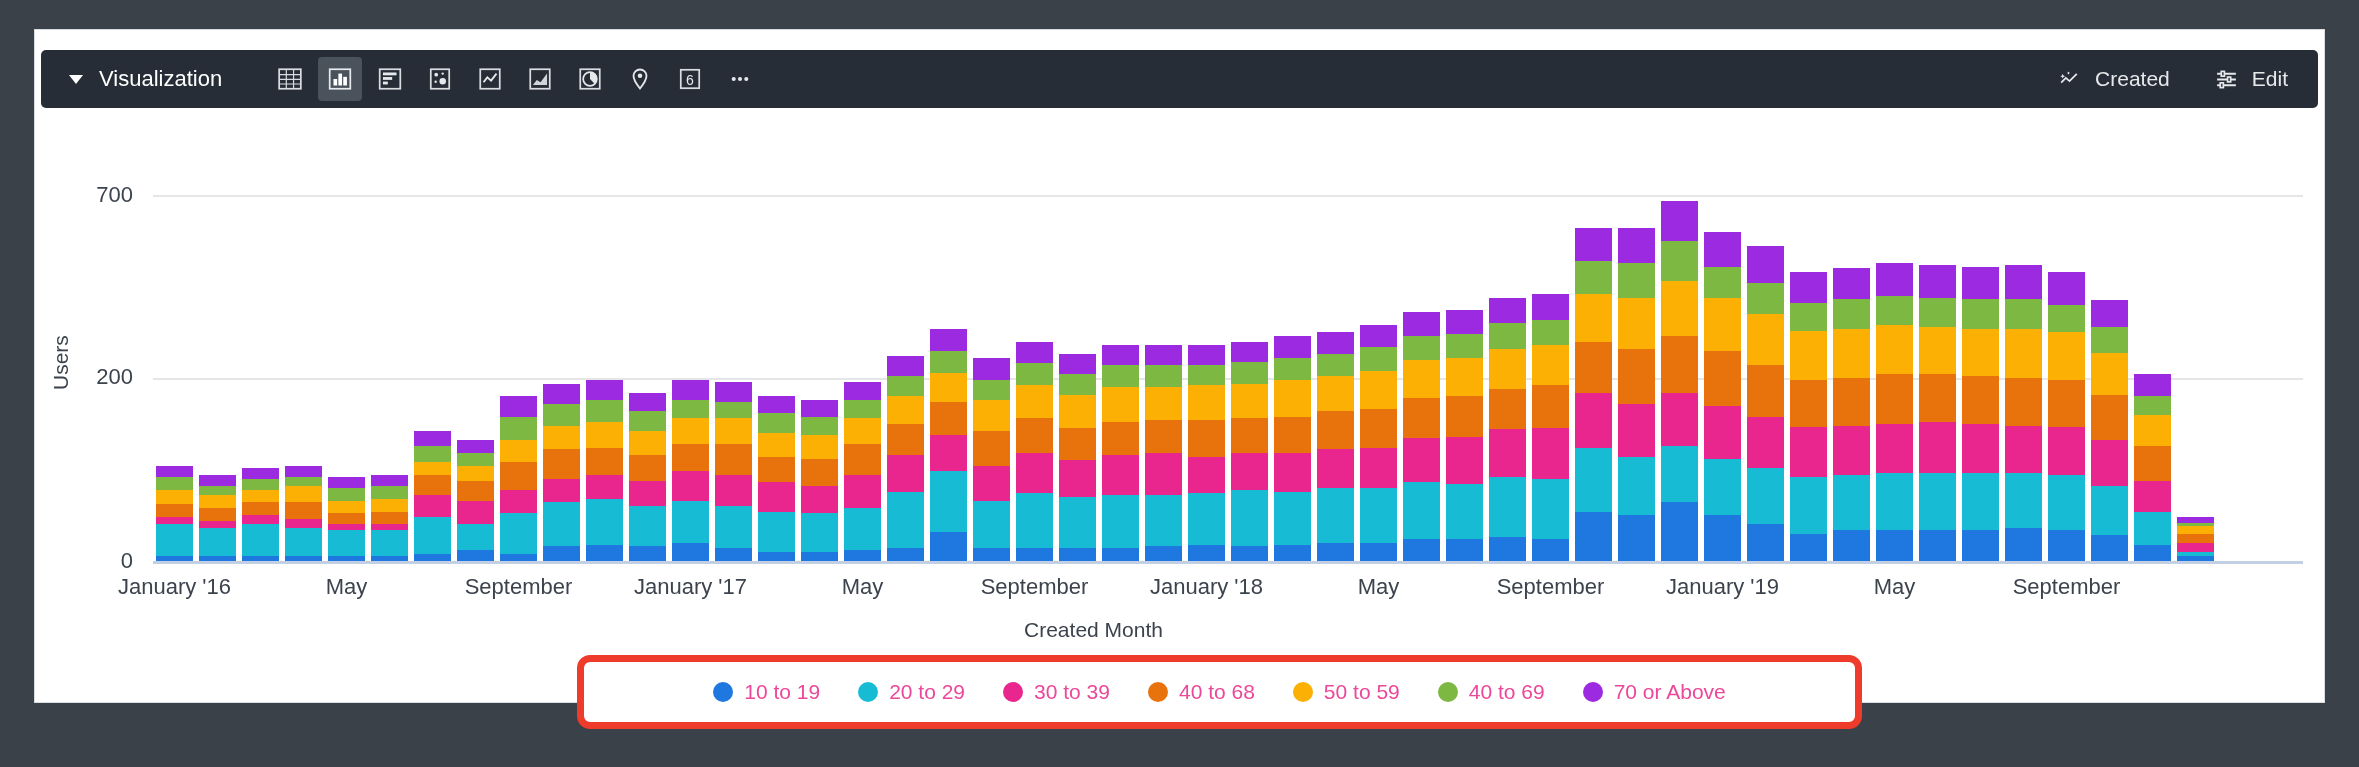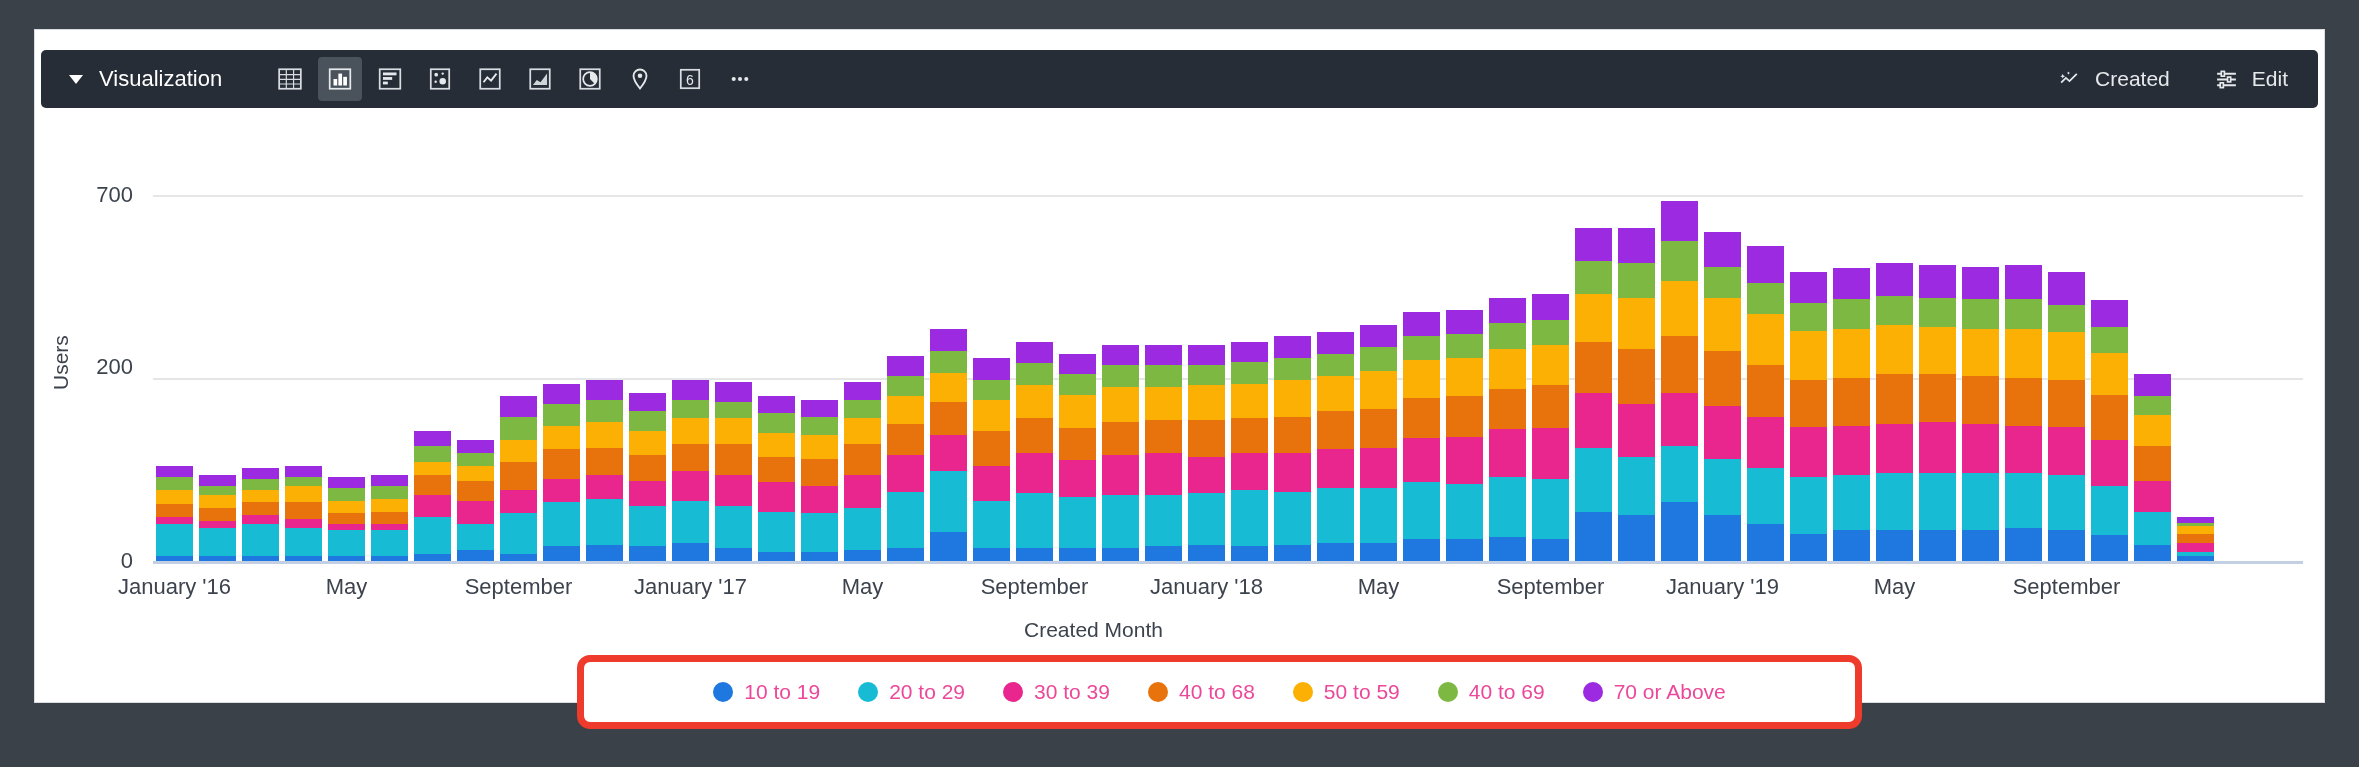--- a/index.html
+++ b/index.html
@@ -272,21 +272,21 @@
           <span>Edit</span>
         </div>
       </div>
     </div>
 
     <div class="chart-area">
 
       <div class="y-title">Users</div>
       <div class="y-ticks-wrap" id="yticks">
           <div class="y-tick" style="top: 439px;">0</div>
-          <div class="y-tick" style="top: 245px;">200</div>
+          <div class="y-tick" style="top: 255px;">200</div>
           <div class="y-tick" style="top: 73.1667px;">700</div>
         </div>
 
       <div class="plot" id="plot">
           <div class="gridline" style="top: 73.1667px;"></div>
           <div class="gridline" style="top: 256.083px;"></div>
           <div class="axisline" style="top: 439px;"></div>
         <div class="bars" id="bars">
             <div class="bar" title="January '16">
               <div class="seg" title="10 to 19: 6" style="height: 5.4875px; background: rgb(31, 119, 224);"></div>

